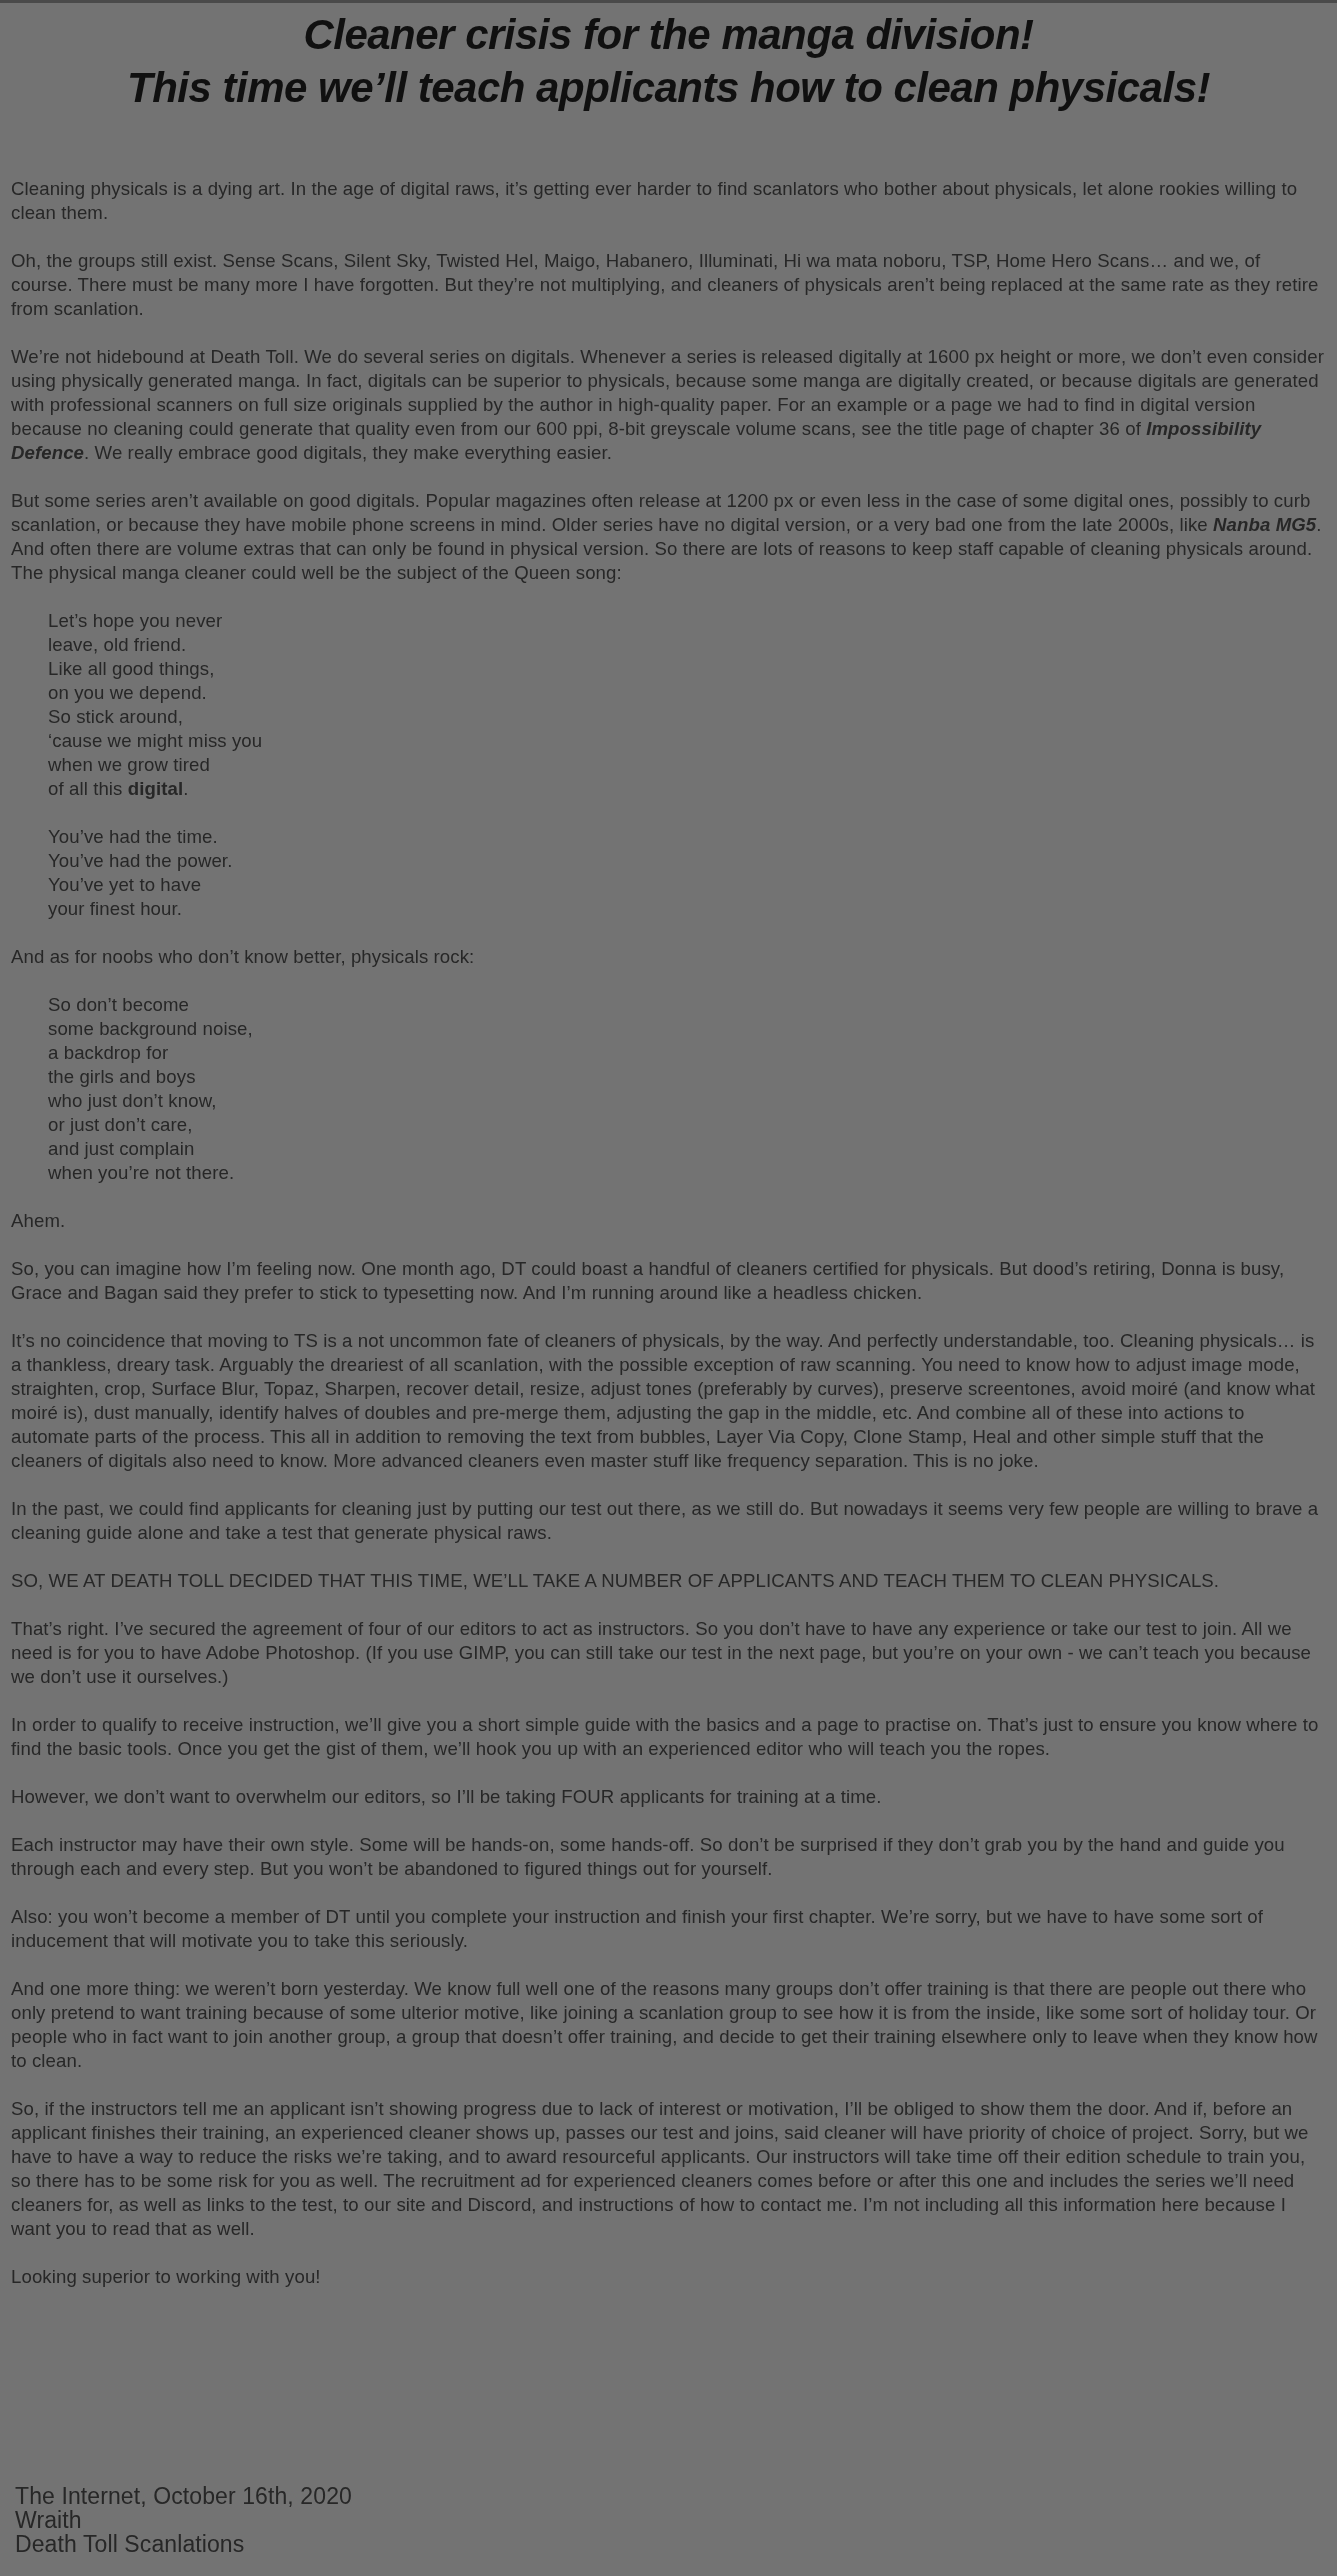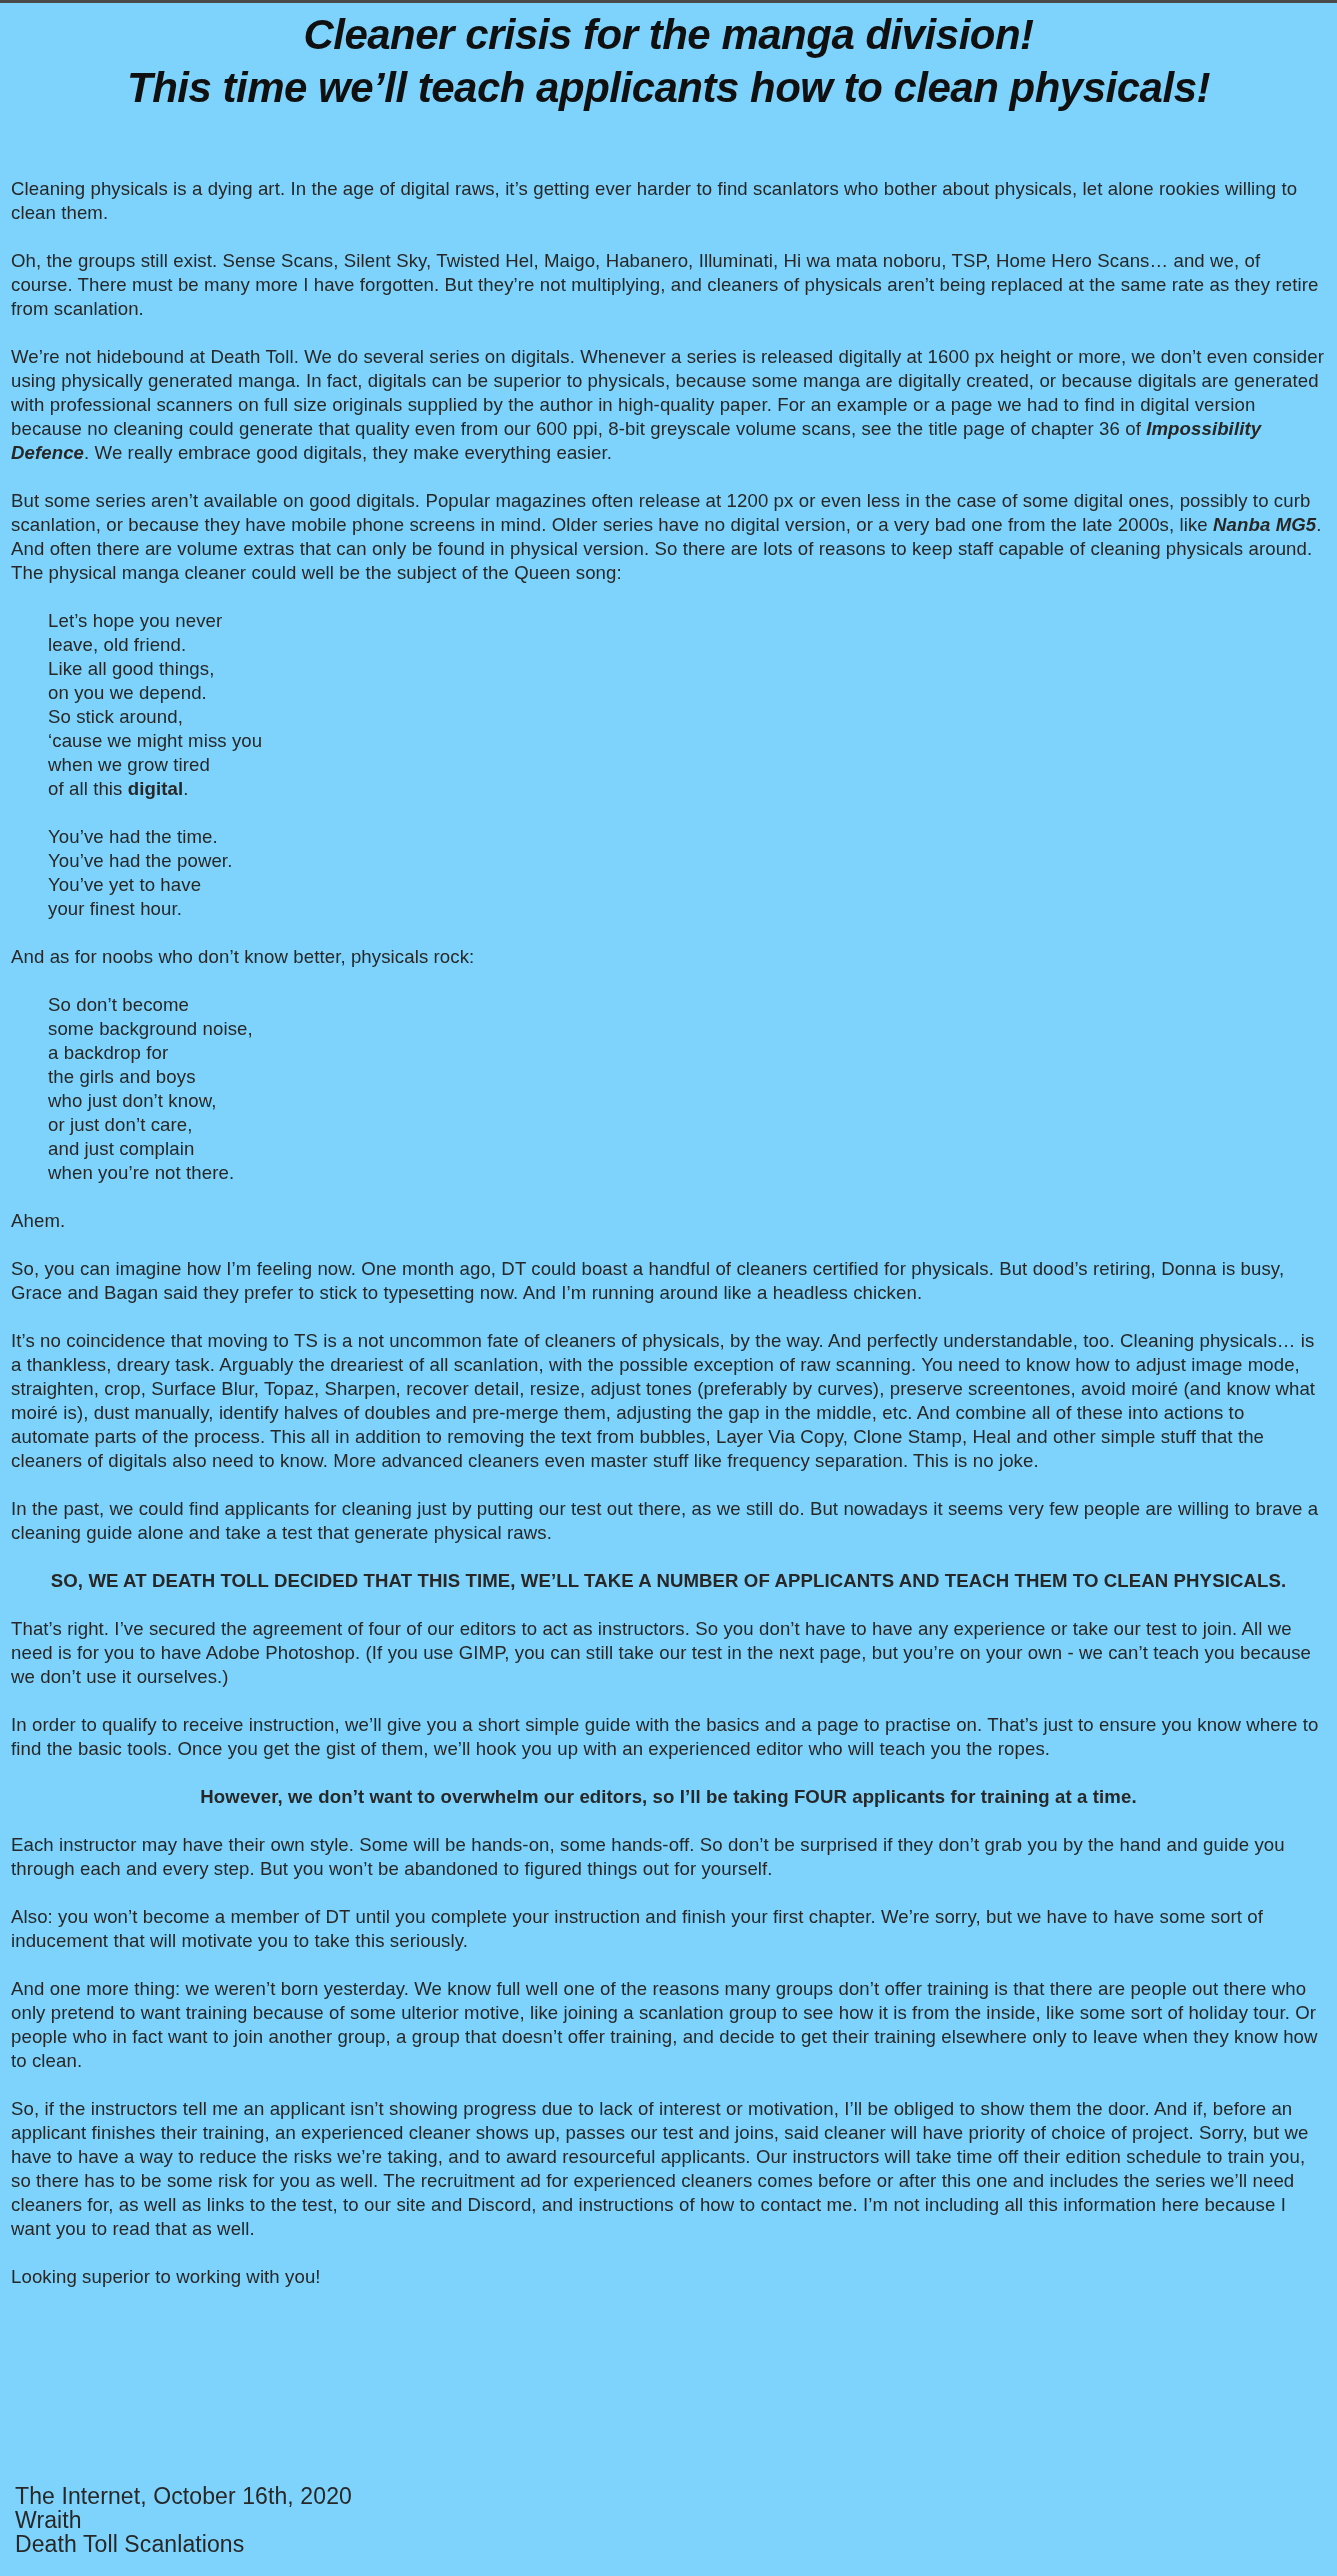--- a/index.html
+++ b/index.html
@@ -4,21 +4,21 @@
 <style>
   html, body {
     margin: 0;
     padding: 0;
     background: #ffffff;
   }
   .page {
     width: 1337px;
     min-height: 2576px;
     box-sizing: border-box;
-    background: #7dd3fc;
+    background: #737373;
     display: flex;
     flex-direction: column;
     font-family: "Liberation Sans", sans-serif;
     color: #272727;
   }
   .top-edge {
     height: 2.8px;
     background: #4a4a4a;
     flex: 0 0 auto;
   }
@@ -35,21 +35,21 @@
     font-style: italic;
     letter-spacing: -0.5px;
   }
   .content {
     padding: 0 11px;
     font-size: 18.6px;
     line-height: 24px;
     letter-spacing: 0.1px;
   }
   .content p { margin: 0 0 24px 0; }
-  .content p.pb { font-weight: bold; text-align: center; }
+  .content p.pb { font-weight: normal; }
   .content p.quote {
     padding-left: 37px;
   }
   .run-b  { font-weight: bold; }
   .run-bi { font-weight: bold; font-style: italic; }
   .signature {
     margin-top: auto;
     text-align: left;
     padding: 0 15px 20.5px 15px;
     font-size: 23px;

